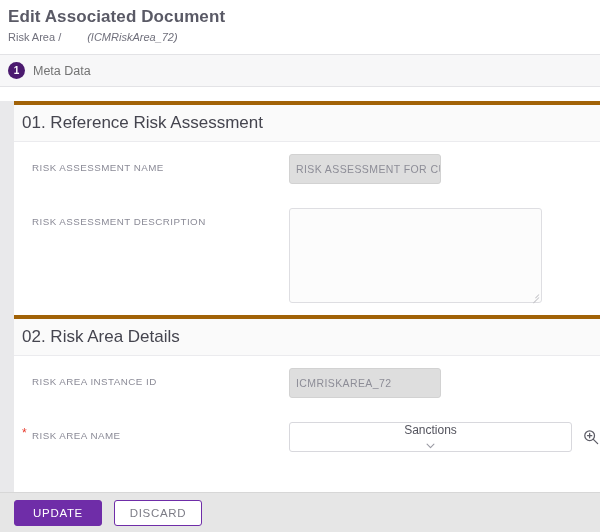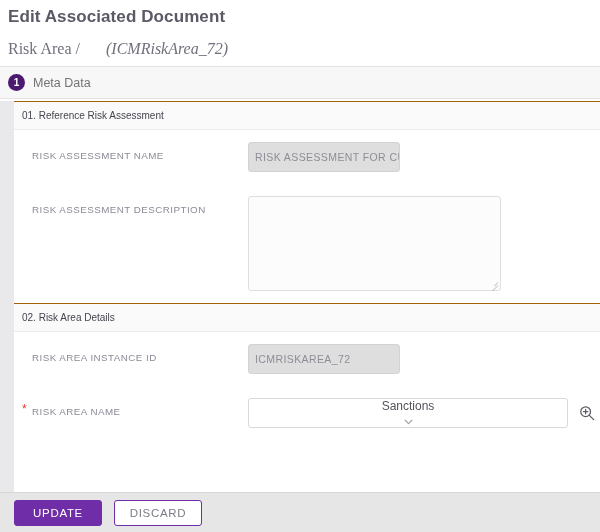--- a/index.html
+++ b/index.html
@@ -23,26 +23,25 @@
   }
   .page-title {
     font-size: 17px;
     font-weight: 700;
     color: #5a5a66;
     letter-spacing: .1px;
     line-height: 22px;
     margin: 0;
   }
   .breadcrumb {
-    margin-top: 14px;
-    font-size: 16px;
+    margin-top: 2px;
+    font-size: 11px;
     color: #70707c;
     line-height: 14px;
     white-space: nowrap;
-    font-family: Liberation Serif, serif;
   }
   .breadcrumb .crumb-entity { }
   .breadcrumb .crumb-id {
     font-style: italic;
     margin-left: 26px;
     color: #70707c;
   }
 
   
   .step-bar {
@@ -94,32 +93,33 @@
     height: 100%;
     box-sizing: border-box;
   }
 
   .section {
     background: #ffffff;
   }
   .section-head {
     background: #fafafa;
     border-bottom: 1px solid #ebebee;
-    border-top: 1px solid #a16207;
+    border-top: 4px solid #a16207;
     padding: 8px 0 8px 8px;
-    font-size: 10px;
+    font-size: 17px;
     color: #45454f;
   }
   .section-body {
     padding: 0;
   }
   .field-row {
     display: flex;
     align-items: flex-start;
     padding: 12px 0 12px 0;
+    gap: 41px;
   }
   .field-label {
     width: 234px;
     flex: 0 0 234px;
     box-sizing: border-box;
     padding-left: 18px;
     padding-top: 7px;
     font-size: 9.8px;
     letter-spacing: .45px;
     color: #8b8b97;

